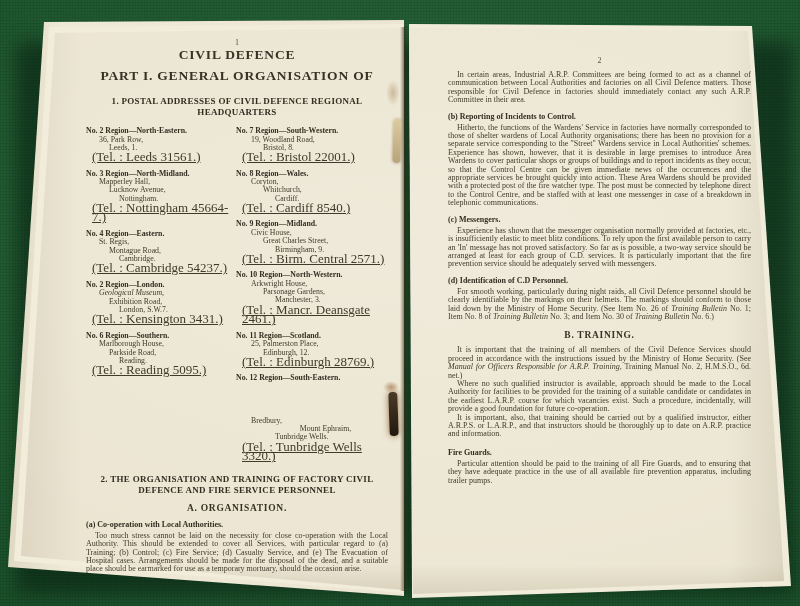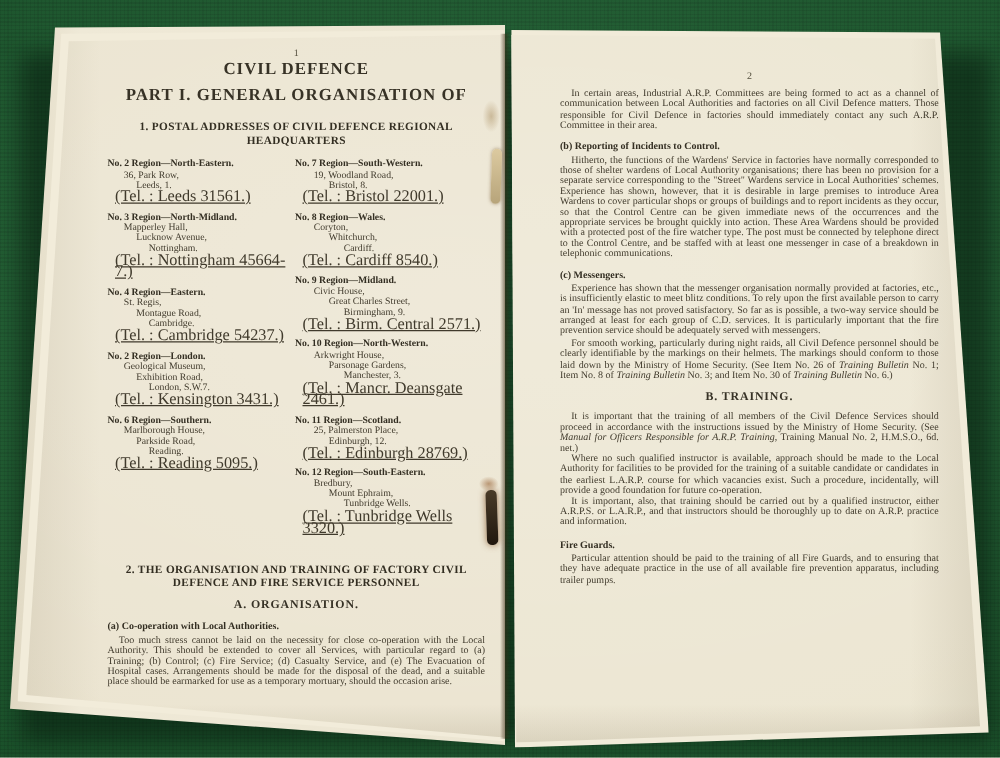--- a/index.html
+++ b/index.html
@@ -119,21 +119,21 @@
         <div class="addr">
             <div style="padding-left: 13px; font-family: Liberation Serif, serif;">St. Regis,</div>
             <div style="padding-left: 23px;">Montague Road,</div>
             <div style="padding-left: 33px;">Cambridge.</div>
           </div>
         <div class="tel">(Tel. : Cambridge 54237.)</div>
       </div>
       <div class="region">
         <div class="rtitle">No. 2 Region—London.</div>
         <div class="addr">
-            <div style="padding-left: 13px;">Geological Museum,</div>
+            <div style="padding-left: 13px; font-style: italic;">Geological Museum,</div>
             <div style="padding-left: 23px;">Exhibition Road,</div>
             <div style="padding-left: 33px;">London, S.W.7.</div>
           </div>
         <div class="tel">(Tel. : Kensington 3431.)</div>
       </div>
       <div class="region">
         <div class="rtitle">No. 6 Region—Southern.</div>
         <div class="addr">
             <div style="padding-left: 13px;">Marlborough House,</div>
             <div style="padding-left: 23px;">Parkside Road,</div>
@@ -182,46 +182,47 @@
         <div class="rtitle">No. 11 Region—Scotland.</div>
         <div class="addr">
             <div style="padding-left: 15px;">25, Palmerston Place,</div>
             <div style="padding-left: 27px;">Edinburgh, 12.</div>
           </div>
         <div class="tel">(Tel. : Edinburgh 28769.)</div>
       </div>
       <div class="region">
         <div class="rtitle">No. 12 Region—South-Eastern.</div>
         <div class="addr">
-            <div style="padding-left: 15px;">Bredbury,</div>
-            <div style="padding-left: 27px;">Mount Ephraim,</div>
+            <div style="padding-left: 15px; margin-top: 34px;">Bredbury,</div>
+            <div style="padding-left: 27px; text-align: center;">Mount Ephraim,</div>
             <div style="padding-left: 39px;">Tunbridge Wells.</div>
           </div>
         <div class="tel">(Tel. : Tunbridge Wells 3320.)</div>
       </div>
     </div>
   </div>
 
-  <div class="h-sec" style="margin-top:16px;">2. THE ORGANISATION AND TRAINING OF FACTORY CIVIL</div>
+  <div class="h-sec" style="margin-top:6px;">2. THE ORGANISATION AND TRAINING OF FACTORY CIVIL</div>
   <div class="h-sec" style="margin-top:0;">DEFENCE AND FIRE SERVICE PERSONNEL</div>
   <div class="h-org">A.  ORGANISATION.</div>
   <div class="h-para">(a) Co-operation with Local Authorities.</div>
   <div class="para">Too much stress cannot be laid on the necessity for close co-operation with the Local Authority.  This should be extended to cover all Services, with particular regard to (a) Training; (b) Control; (c) Fire Service; (d) Casualty Service, and (e) The Evacuation of Hospital cases. Arrangements should be made for the disposal of the dead, and a suitable place should be earmarked for use as a temporary mortuary, should the occasion arise.</div>
 </div>
 
 <div class="content content-right">
   <div class="pgnum">2</div>
   <div class="para mt6">In certain areas, Industrial A.R.P. Committees are being formed to act as a channel of communication between Local Authorities and factories on all Civil Defence matters.  Those responsible for Civil Defence in factories should immediately contact any such A.R.P. Committee in their area.</div>
 
   <div class="h-para">(b) Reporting of Incidents to Control.</div>
   <div class="para">Hitherto, the functions of the Wardens' Service in factories have normally corresponded to those of shelter wardens of Local Authority organisations; there has been no provision for a separate service corresponding to the "Street" Wardens service in Local Authorities' schemes. Experience has shown, however, that it is desirable in large premises to introduce Area Wardens to cover particular shops or groups of buildings and to report incidents as they occur, so that the Control Centre can be given immediate news of the occurrences and the appropriate services be brought quickly into action.  These Area Wardens should be provided with a protected post of the fire watcher type. The post must be connected by telephone direct to the Control Centre, and be staffed with at least one messenger in case of a breakdown in telephonic communications.</div>
 
   <div class="h-para">(c) Messengers.</div>
   <div class="para">Experience has shown that the messenger organisation normally provided at factories, etc., is insufficiently elastic to meet blitz conditions.  To rely upon the first available person to carry an 'In' message has not proved satisfactory.  So far as is possible, a two-way service should be arranged at least for each group of C.D. services. It is particularly important that the fire prevention service should be adequately served with messengers.</div>
 
+  <div class="h-para">(d) Identification of C.D Personnel.</div>
   <div class="para"><span>For smooth working, particularly during night raids, all Civil Defence personnel should be clearly identifiable by the markings on their helmets. The markings should conform to those laid down by the Ministry of Home Security.  (See Item No. 26 of </span><span style="font-style: italic;">Training Bulletin</span><span> No. 1; Item No. 8 of </span><span style="font-style: italic;">Training Bulletin</span><span> No. 3; and Item No. 30 of </span><span style="font-style: italic;">Training Bulletin</span><span> No. 6.)</span></div>
 
   <div class="h-org" style="margin-top:9px;">B.  TRAINING.</div>
   <div class="para mt6"><span>It is important that the training of all members of the Civil Defence Services should proceed in accordance with the instructions issued by the Ministry of Home Security.  (See </span><span style="font-style: italic;">Manual for Officers Responsible for A.R.P. Training</span><span>, Training Manual No. 2, H.M.S.O., 6d. net.)</span></div>
   <div class="para cont">Where no such qualified instructor is available, approach should be made to the Local Authority for facilities to be provided for the training of a suitable candidate or candidates in the earliest L.A.R.P. course for which vacancies exist.  Such a procedure, incidentally, will provide a good foundation for future co-operation.</div>
   <div class="para cont">It is important, also, that training should be carried out by a qualified instructor, either A.R.P.S. or L.A.R.P., and that instructors should be thoroughly up to date on A.R.P. practice and information.</div>
 
   <div class="h-para" style="margin-top:9px;">Fire Guards.</div>
   <div class="para">Particular attention should be paid to the training of all Fire Guards, and to ensuring that they have adequate practice in the use of all available fire prevention apparatus, including trailer pumps.</div>
 </div>

